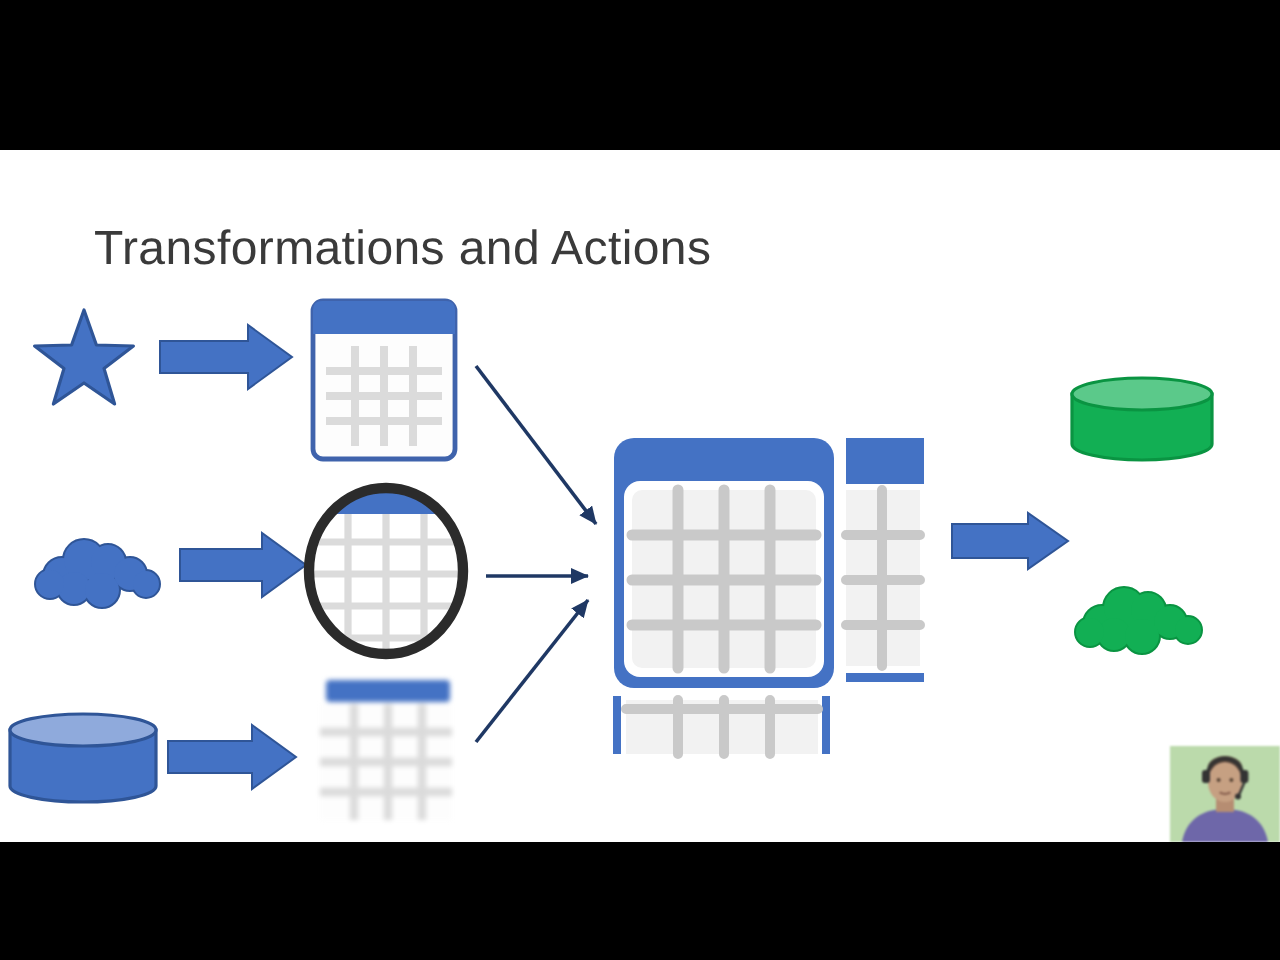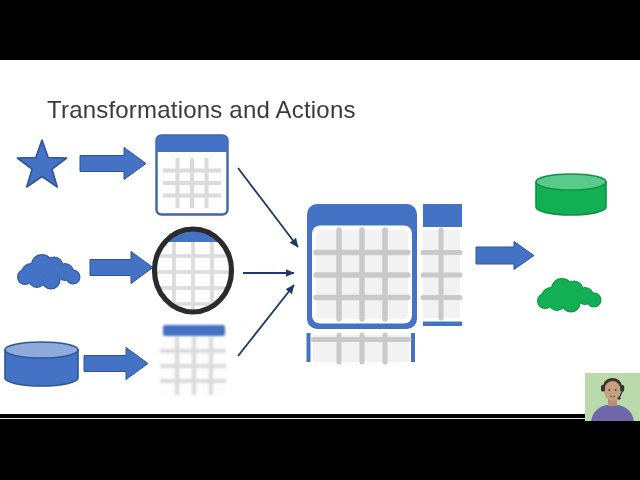--- a/index.html
+++ b/index.html
@@ -4,21 +4,21 @@
 <style>
   html,body{margin:0;padding:0;}
   body{
     width:640px;height:480px;position:relative;overflow:hidden;
     background:var(--page-bg,#000);
     font-family:"Liberation Sans", sans-serif;
   }
   .letterbox{position:absolute;left:0;width:640px;background:var(--page-bg,#000);}
   .letterbox.top{top:0;height:58px;}
   .letterbox.bottom{top:421px;height:59px;}
-  .slide{position:absolute;left:0;top:60px;width:640px;height:354px;background:var(--slide-bg,#fff);}
+  .slide{position:absolute;left:0;top:75px;width:640px;height:354px;background:var(--slide-bg,#fff);}
   .slide-title{
     position:absolute;left:47px;top:36px;
     font-size:24px;letter-spacing:.2px;color:var(--title-text,#3a3a3a);
     white-space:nowrap;
   }
   .diagram{position:absolute;left:0;top:0;width:640px;height:362px;}
   .slide-edge{position:absolute;left:0;top:358px;width:640px;height:1px;background:var(--divider-gray,#e2e2e2);}
   .webcam{
     position:absolute;left:585px;top:373px;width:55px;height:48px;
     overflow:hidden;filter:blur(.4px) saturate(.92);

